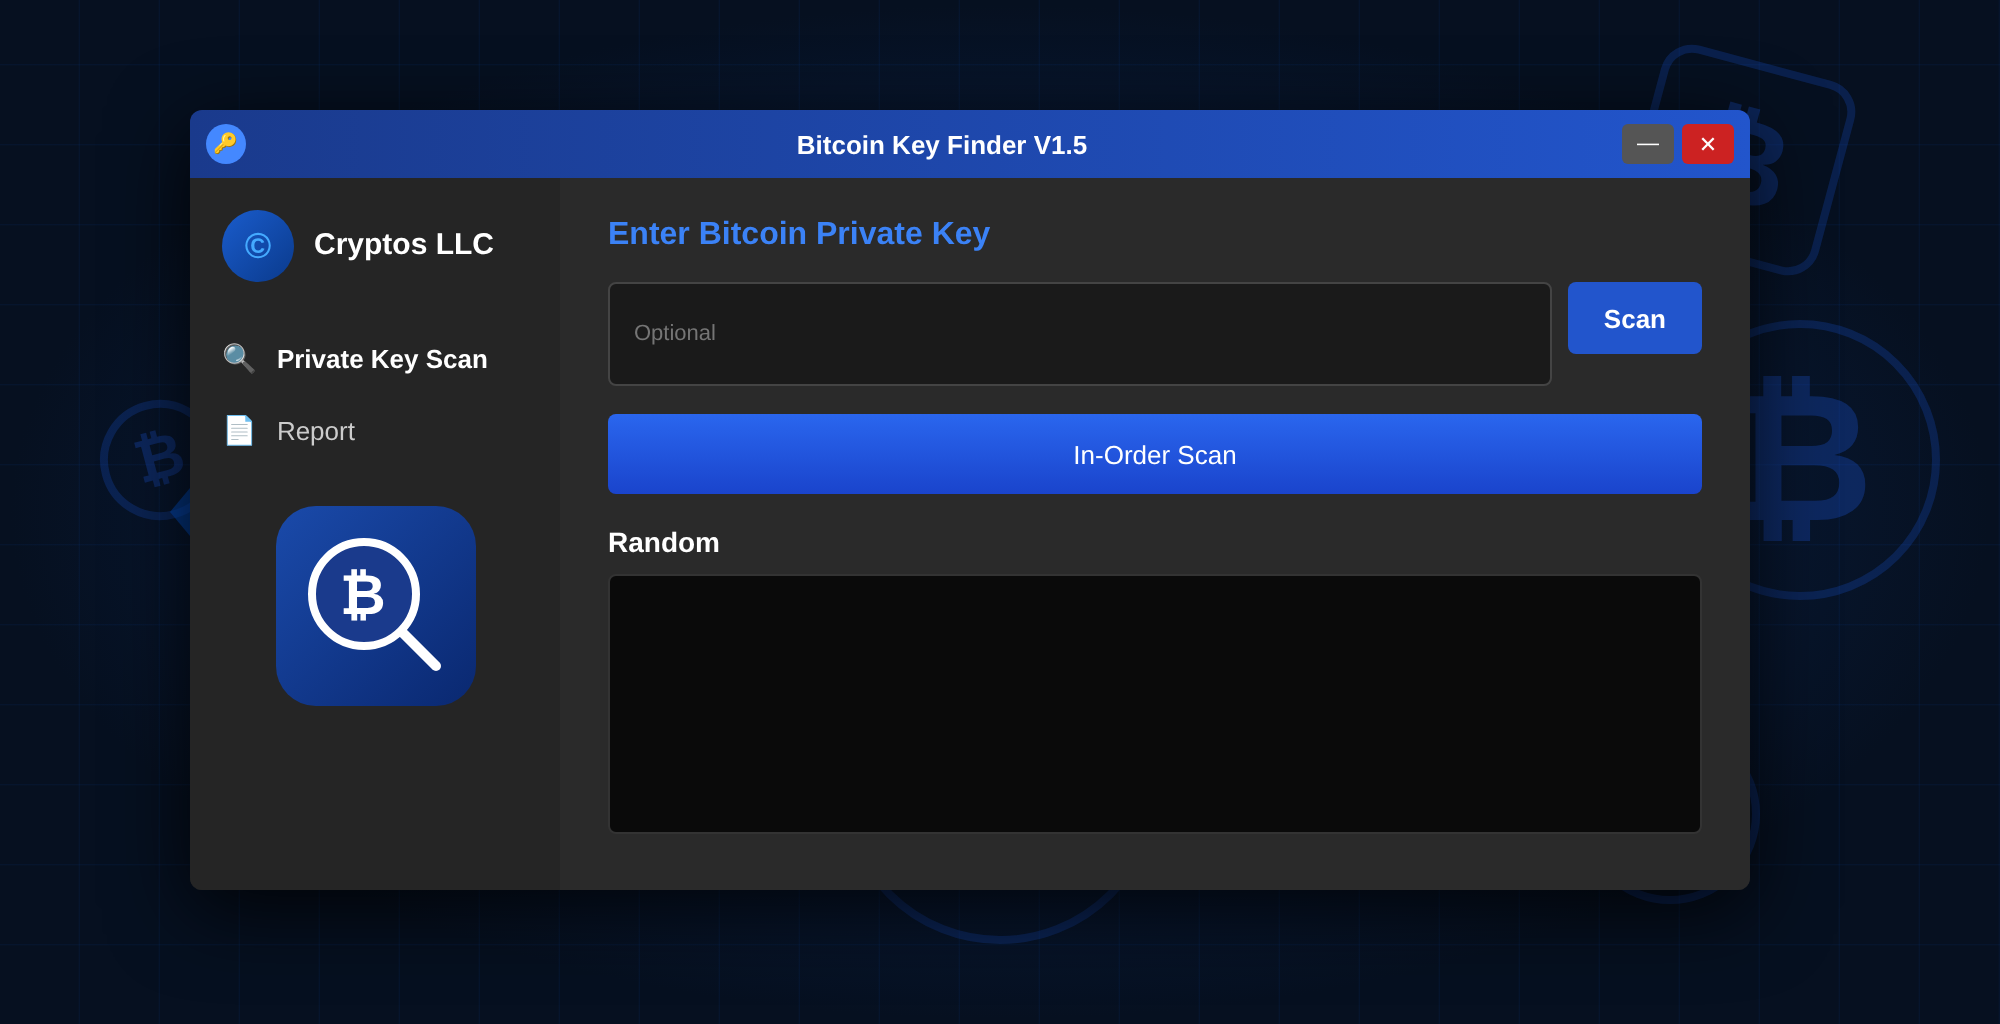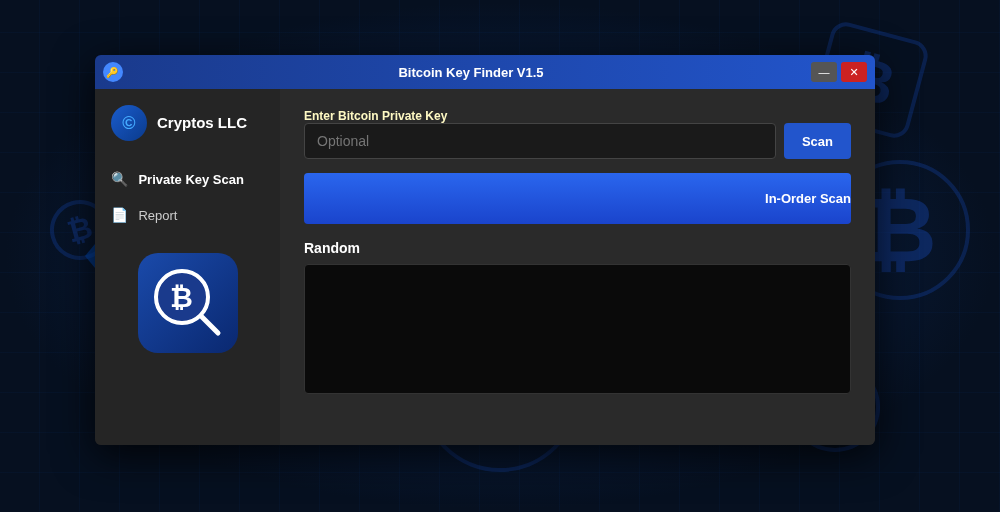--- a/index.html
+++ b/index.html
@@ -203,40 +203,41 @@
     }
 
     
     .main-panel {
       flex: 1;
       padding: 20px 24px;
       background: #2a2a2a;
     }
 
     .section-title {
-      color: #fef9c3;
-      font-size: 12px;
+      color: #3b82f6;
+      font-size: 16px;
       font-weight: 700;
+      margin-bottom: 14px;
     }
 
     .input-row {
       display: flex;
       gap: 8px;
       margin-bottom: 14px;
     }
 
     .private-key-input {
       flex: 1;
-      height: 36px;
+      height: 52px;
       background: #1a1a1a;
       border: 1px solid #444;
       border-radius: 4px;
       padding: 0 12px;
       color: #888;
-      font-size: 14px;
+      font-size: 11px;
       outline: none;
     }
 
     .action-btn {
       height: 36px;
       padding: 0 18px;
       border: none;
       border-radius: 4px;
       font-size: 13px;
       font-weight: 600;
@@ -246,29 +247,28 @@
     }
 
     .scan-buttons-row {
       display: flex;
       gap: 8px;
       margin-bottom: 16px;
     }
 
     .scan-btn {
       flex: 1;
-      height: 51px;
+      height: 40px;
       border: none;
       border-radius: 4px;
       font-size: 13px;
-      font-weight: 700;
+      font-weight: 400;
       cursor: pointer;
       color: white;
       background: linear-gradient(180deg, #2a66ee 0%, #1a44cc 100%);
-      text-align: right;
     }
 
     .results-label {
       color: white;
       font-size: 14px;
       font-weight: 700;
       margin-bottom: 8px;
     }
 
     .results-area {

